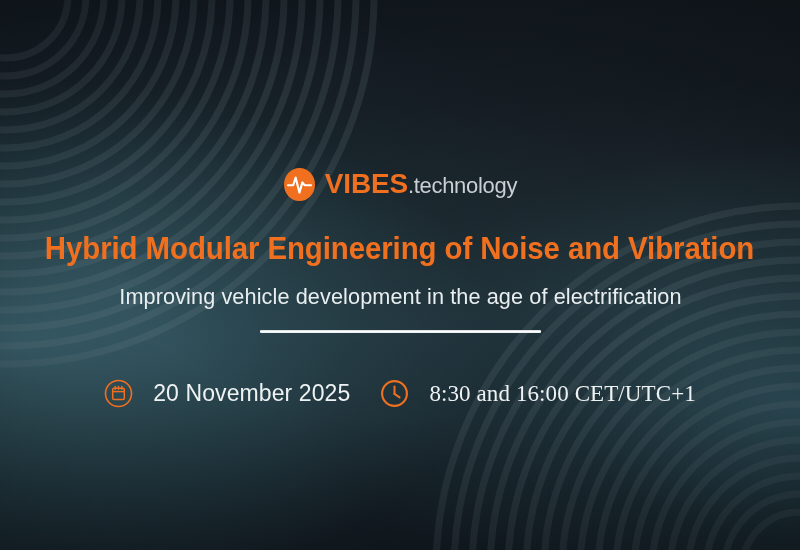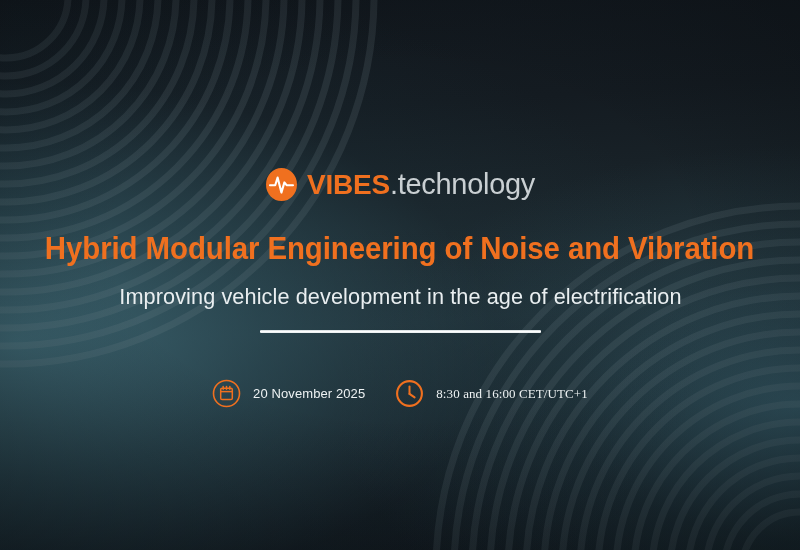--- a/index.html
+++ b/index.html
@@ -68,21 +68,21 @@
     display: flex;
     align-items: baseline;
   }
   .logo-word .vibes {
     color: #F0701F;
     font-weight: bold;
   }
   .logo-word .tech {
     color: #c9cfd2;
     font-weight: normal;
-    font-size: 29px;
+    font-size: 22px;
     letter-spacing: -0.3px;
   }
 
   
   .headline {
     margin-top: 30px;
     color: #F0701F;
     font-size: 30.5px;
     font-weight: bold;
     line-height: 1.1;
@@ -123,23 +123,23 @@
     display: flex;
     align-items: center;
   }
   .meta-item + .meta-item { margin-left: 30px; font-family: Liberation Serif, serif; }
   .meta-icon {
     width: 29px;
     height: 29px;
     flex: 0 0 auto;
   }
   .meta-text {
-    margin-left: 12px;
+    margin-left: 20px;
     color: #eef2f3;
-    font-size: 13px;
+    font-size: 23px;
     line-height: 1;
     white-space: nowrap;
     letter-spacing: 0.1px;
   }
 </style>
 </head>
 <body>
 
 <div id="banner">
 

